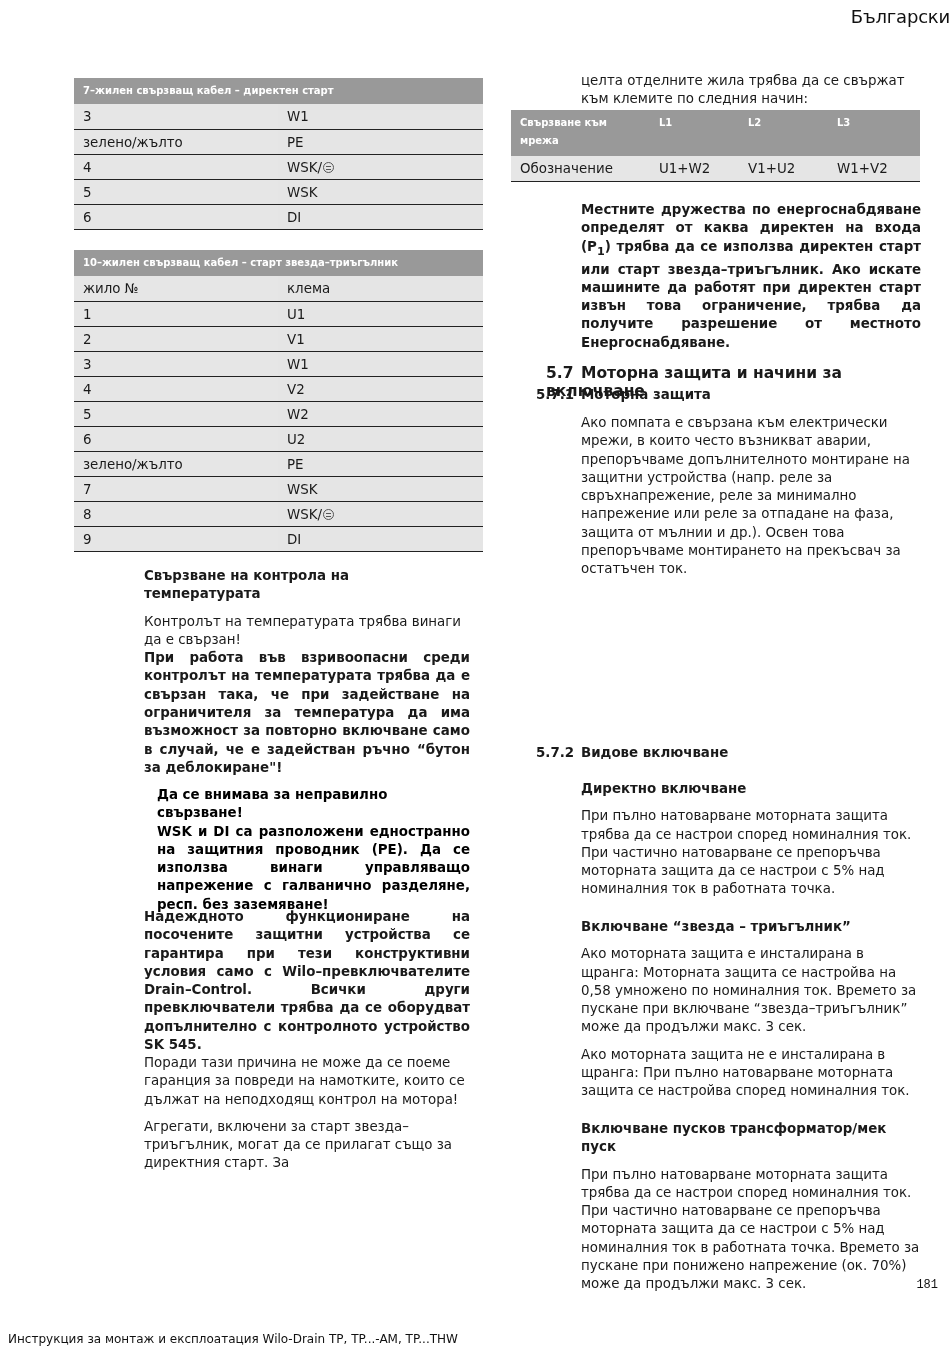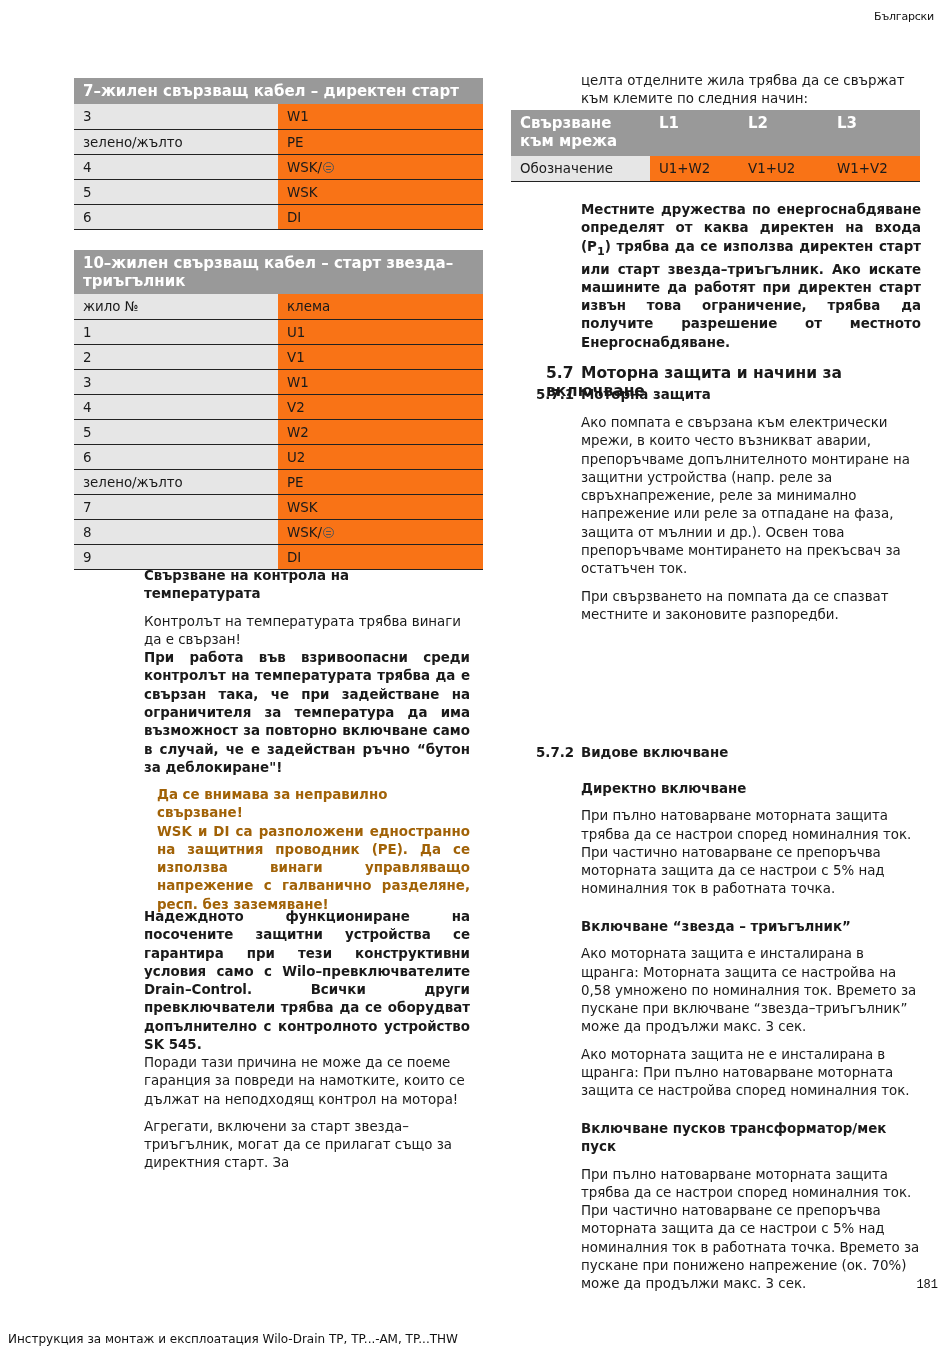--- a/index.html
+++ b/index.html
@@ -5,35 +5,35 @@
   * { box-sizing: border-box; margin: 0; padding: 0; }
   html, body { width: 950px; height: 1360px; background: #ffffff; }
   body {
     position: relative;
     font-family: "DejaVu Sans", sans-serif;
     color: #1a1a1a;
     font-size: 13.4px;
     line-height: 18.3px;
     overflow: hidden;
   }
-  .lang { position: absolute; top: 8px; right: 16px; font-size: 11px; color: #111; letter-spacing: -0.2px; }
+  .lang { position: absolute; top: 8px; right: 0; font-size: 18px; color: #111; letter-spacing: -0.2px; }
 
   
   table.wt { border-collapse: collapse; position: absolute; table-layout: fixed; }
   table.wt th {
     background: #999999; color: #ffffff; text-align: left; font-weight: bold;
-    font-size: 15px; padding: 4px 9px; line-height: 18px;
+    font-size: 10px; padding: 4px 9px; line-height: 18px;
   }
   table.wt td {
     font-size: 13.4px; padding: 3px 9px 2px 9px; height: 25px; line-height: 19px;
     border-bottom: 1.5px solid #222;
     vertical-align: top;
   }
   table.wt td.c1 { background: #e6e6e6; }
-  table.wt td.c2 { background: #f97316; }
+  table.wt td.c2 { background: #e5e5e5; }
 
   #t7 { left: 74px; top: 78px; width: 409px; }
   #t10 { left: 74px; top: 250px; width: 409px; }
   #t7 col.a, #t10 col.a { width: 204px; }
 
   #tnet { left: 511px; top: 110px; width: 409px; }
   #tnet th { vertical-align: top; padding-top: 4px; padding-bottom: 6px; }
   #tnet td { border-bottom: 1.5px solid #222; }
   #tnet col.a { width: 139px; }
   #tnet col.b { width: 89px; }
@@ -47,21 +47,21 @@
     content: ""; position: absolute; left: 2px; right: 2px; height: 1px; background: #555;
   }
   .earth-sym::before { top: 3px; }
   .earth-sym::after { top: 6px; }
 
   
   .blk { position: absolute; }
   .p { margin-bottom: 9px; }
   .b { font-weight: bold; }
   .just { text-align: justify; }
-  .gray { color: #a16207; }
+  .gray { color: #000000; }
 
   .left-col { left: 144px; width: 326px; }
   .right-col { left: 581px; width: 340px; }
 
   .h2 { position: absolute; font-weight: bold; font-size: 15.5px; margin-top: 16px; }
   .h2 .num { position: absolute; left: 0; }
   .h3 { position: absolute; font-weight: bold; font-size: 13.4px; }
 
   .footer-left { position: absolute; left: 8px; top: 1330px; font-size: 12px; color: #111; }
   .footer-right { position: absolute; right: 12px; top: 1276px; font-size: 12px; color: #111; font-family: Liberation Mono, monospace; }
@@ -219,21 +219,20 @@
   <span style="margin-left:35px;">Моторна защита и начини за включване</span>
 </div>
 
 <div class="h3" style="left:536px; top:386px; width:390px;">
   <span>5.7.1</span>
   <span style="position:absolute; left:45px;">Моторна защита</span>
 </div>
 
 <div class="blk right-col" style="top:414px;">
   <div class="p">Ако помпата е свързана към електрически мрежи, в които често възникват аварии, препоръчваме допълнителното монтиране на защитни устройства (напр. реле за свръхнапрежение, реле за минимално напрежение или реле за отпадане на фаза, защита от мълнии и др.). Освен това препоръчваме монтирането на прекъсвач за остатъчен ток.</div>
-  <div class="p">При свързването на помпата да се спазват местните и законовите разпоредби.</div>
 </div>
 
 <div class="h3" style="left:536px; top:744px; width:390px;">
   <span>5.7.2</span>
   <span style="position:absolute; left:45px;">Видове включване</span>
 </div>
 
 <div class="blk right-col" style="top:780px;">
   <div class="b p">Директно включване</div>
   <div>При пълно натоварване моторната защита трябва да се настрои според номиналния ток. При частично натоварване се препоръчва моторната защита да се настрои с 5% над номиналния ток в работната точка.</div>

